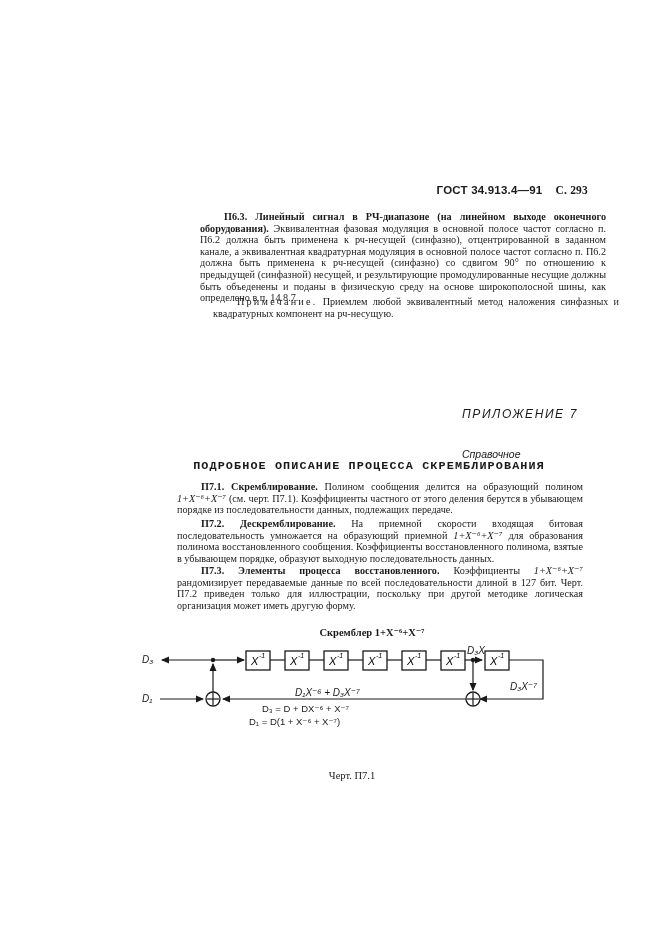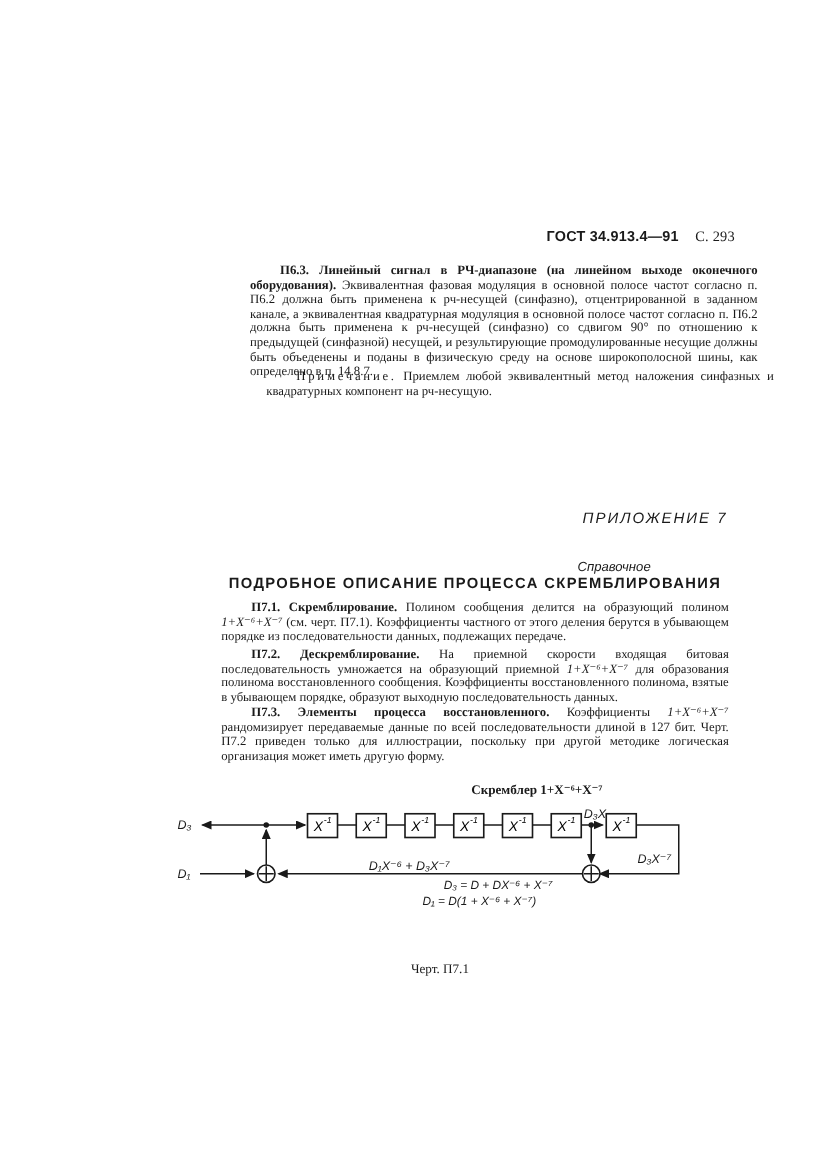--- a/index.html
+++ b/index.html
@@ -17,80 +17,79 @@
     }
     .abs { position: absolute; }
 
     
     .running-header {
       left: 398px; top: 184px; width: 190px;
       font-size: 11.5px; font-weight: bold;
       text-align: right; letter-spacing: 0.2px;
     }
     .running-header .gost { font-family: "Liberation Sans", "DejaVu Sans", sans-serif; font-weight: bold; }
-    .running-header .page { font-weight: normal; margin-left: 10px; }
+    .running-header .page { font-weight: bold; margin-left: 10px; }
 
     
     .para {
       left: 177px; width: 406px;
       font-size: 10.2px; line-height: 11.6px;
       text-align: justify;
       text-indent: 24px;
       hyphens: manual;
     }
     .para b { font-weight: bold; }
     .spaced { letter-spacing: 2.2px; }
 
     #p63 { top: 211px; margin-left: 23px; }
     #note63 { top: 296px; margin-left: 36px; }
 
     .appendix-label {
       left: 462px; top: 407px; width: 120px;
       font-size: 12px; font-style: italic; letter-spacing: 1.6px;
-      text-align: right;
       font-family: "Liberation Sans", "DejaVu Sans", sans-serif;
     }
     .appendix-sub {
       left: 462px; top: 422px; width: 90px;
       font-size: 10.5px; font-style: italic;
       font-family: "Liberation Sans", "DejaVu Sans", sans-serif;
       margin-top: 26px;
     }
 
     .section-title {
-      left: 170px; top: 459px; width: 420px;
+      left: 159px; top: 459px; width: 420px;
       font-size: 11.8px; font-weight: bold; letter-spacing: 1.1px;
       text-align: center;
-      font-family: Liberation Sans, sans-serif;
+      font-family: Liberation Mono, monospace;
     }
 
     #p71 { top: 481px; }
     #p72 { top: 518px; }
     #p73 { top: 565px; }
     i.m { font-style: italic; }
 
     
     .diagram-title {
       left: 262px; top: 626px; width: 220px;
       font-size: 10.5px; font-weight: bold;
       font-family: "Liberation Serif", "DejaVu Serif", serif;
-      text-align: right;
+      text-align: center;
     }
     .diagram {
       left: 140px; top: 640px; width: 430px; height: 85px;
     }
     .diagram svg { width: 430px; height: 85px; display: block; }
     .cell-label { font-family: "Liberation Sans", "DejaVu Sans", sans-serif; font-style: italic; font-size: 11px; }
     .cell-sup { font-family: "Liberation Sans", "DejaVu Sans", sans-serif; font-style: italic; font-size: 7px; }
     .sig-label { font-family: "Liberation Sans", "DejaVu Sans", sans-serif; font-style: italic; font-size: 10px; }
 
     .eq {
       font-family: "Liberation Sans", "DejaVu Sans", sans-serif;
-      font-style: italic; font-size: 9.5px;
-      text-align: right;
+      font-size: 9.5px;
+      text-align: left;
     }
     #eq-d3 { left: 262px; top: 703px; width: 180px; }
     #eq-d1 { left: 249px; top: 716px; width: 180px; }
 
     .caption {
       left: 262px; top: 750px; width: 180px;
       font-size: 10.5px; text-align: center; margin-top: 20px;
     }
   </style>
 </head>

